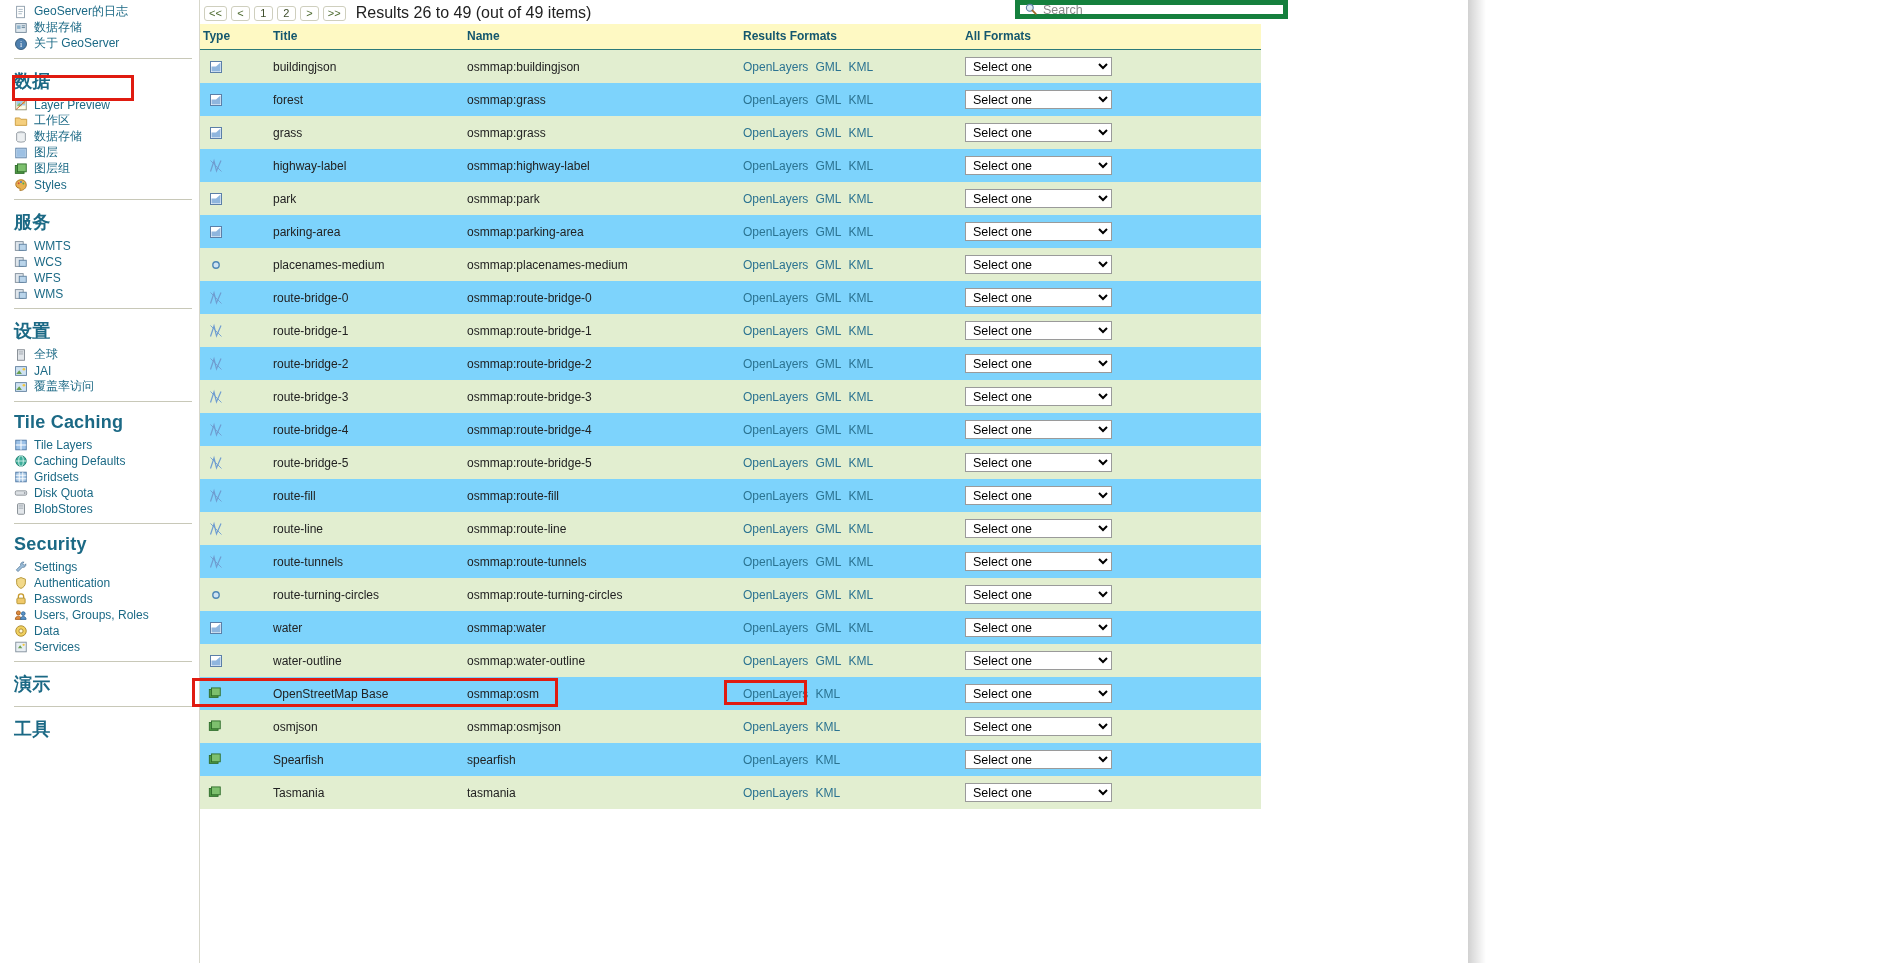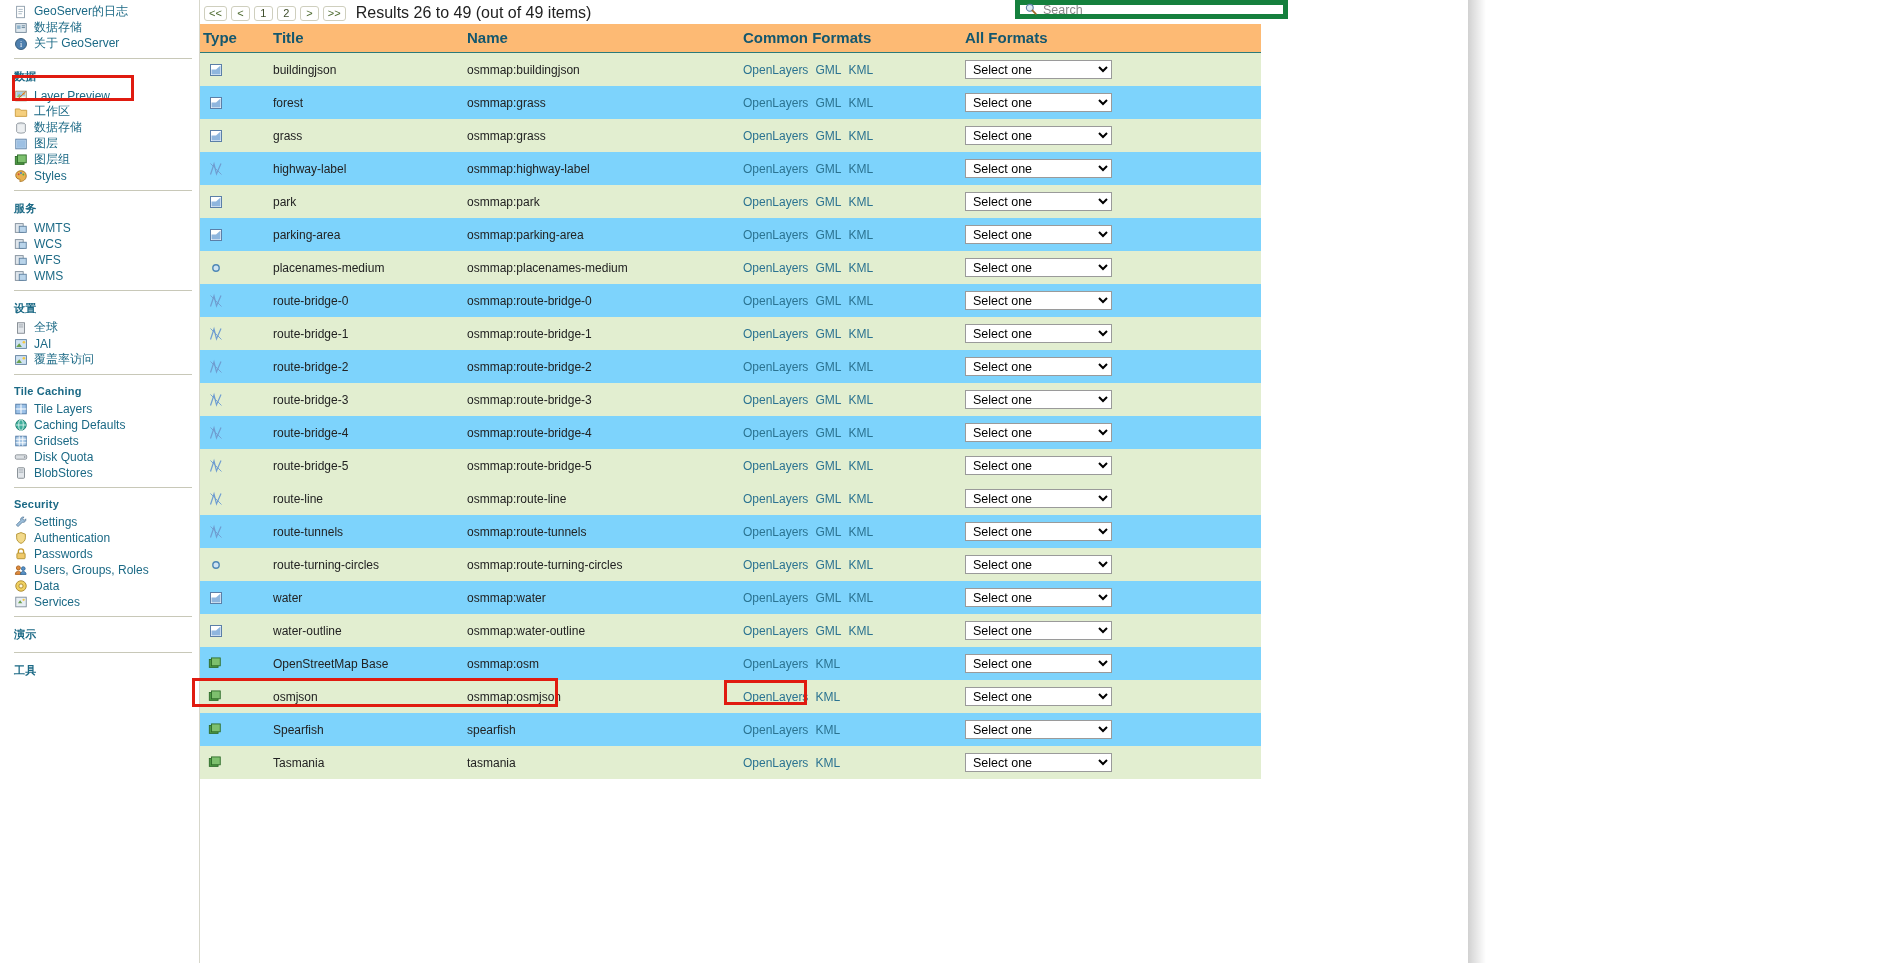--- a/index.html
+++ b/index.html
@@ -26,21 +26,21 @@
     padding: 0;
     box-sizing: border-box;
   }
   .side-group { margin: 0 0 0 0; padding: 0 0 0 14px; }
   .side-rule {
     height: 0;
     border-top: 1px solid #c8c8b8;
     margin: 6px 8px 7px 14px;
   }
   .side-heading {
-    font-size: 11px;
+    font-size: 18px;
     font-weight: bold;
     color: #1b6985;
     padding: 3px 0 4px 0;
     letter-spacing: 0.2px;
   }
   .side-item {
     display: flex;
     align-items: center;
     height: 15px;
     margin-bottom: 0px;
@@ -132,23 +132,23 @@
 
   
   #layer-table {
     position: relative;
     width: 1061px;
     border-collapse: collapse;
     table-layout: fixed;
     font-size: 12px;
   }
   #layer-table th {
-    background: #fdba74;
+    background: #fef9c3;
     color: #14576e;
-    font-size: 15px;
+    font-size: 12px;
     font-weight: bold;
     text-align: left;
     padding: 5px 0 6px 0;
     border-bottom: 1px solid #2b7a7a;
     height: 13px;
     margin-top: 44px;
   }
   #layer-table td {
     padding: 0;
     height: 33px;
@@ -546,21 +546,21 @@
           <col class="col-title">
           <col class="col-name">
           <col class="col-cf">
           <col class="col-af">
       </colgroup>
       <thead>
         <tr>
           <th class="th-type">Type</th>
           <th class="th-title">Title</th>
           <th class="th-name">Name</th>
-          <th class="th-cf">Common Formats</th>
+          <th class="th-cf">Results Formats</th>
           <th class="th-af">All Formats</th>
         </tr>
       </thead>
       <tbody id="table-body">
           <tr class="odd">
             <td class="cell-type"><span class="type-ico"><svg width="16" height="16" viewBox="0 0 16 16">
                   <rect x="2.5" y="2.5" width="11" height="11" fill="#ffffff" stroke="#5b7fa8"></rect>
                   <path d="M3.5 12.5 L3.5 7.5 L8 7.5 L12.5 3.5 L12.5 12.5 Z" fill="#8fb6de"></path>
                 </svg></span></td>
             <td class="cell-title">buildingjson</td>
@@ -680,20 +680,30 @@
           <tr class="odd">
             <td class="cell-type"><span class="type-ico"><svg width="16" height="16" viewBox="0 0 16 16">
                   <path d="M2.5 13.5 L6 3 L8.5 13 L13 2.5" fill="none" stroke="#6f9dd0" stroke-width="1.2"></path>
                   <path d="M2.5 2.5 L13.5 13.5" fill="none" stroke="#6f9dd0" stroke-width="0.9"></path>
                 </svg></span></td>
             <td class="cell-title">route-bridge-5</td>
             <td class="cell-name">osmmap:route-bridge-5</td>
             <td class="cell-cf"><span class="fmt-link">OpenLayers</span><span class="fmt-link">GML</span><span class="fmt-link">KML</span></td>
             <td class="cell-af"><select class="fmt-select"><option>Select one</option></select></td>
           </tr>
+          <tr class="even">
+            <td class="cell-type"><span class="type-ico"><svg width="16" height="16" viewBox="0 0 16 16">
+                  <path d="M2.5 13.5 L6 3 L8.5 13 L13 2.5" fill="none" stroke="#6f9dd0" stroke-width="1.2"></path>
+                  <path d="M2.5 2.5 L13.5 13.5" fill="none" stroke="#6f9dd0" stroke-width="0.9"></path>
+                </svg></span></td>
+            <td class="cell-title">route-fill</td>
+            <td class="cell-name">osmmap:route-fill</td>
+            <td class="cell-cf"><span class="fmt-link">OpenLayers</span><span class="fmt-link">GML</span><span class="fmt-link">KML</span></td>
+            <td class="cell-af"><select class="fmt-select"><option>Select one</option></select></td>
+          </tr>
           <tr class="odd">
             <td class="cell-type"><span class="type-ico"><svg width="16" height="16" viewBox="0 0 16 16">
                   <path d="M2.5 13.5 L6 3 L8.5 13 L13 2.5" fill="none" stroke="#6f9dd0" stroke-width="1.2"></path>
                   <path d="M2.5 2.5 L13.5 13.5" fill="none" stroke="#6f9dd0" stroke-width="0.9"></path>
                 </svg></span></td>
             <td class="cell-title">route-line</td>
             <td class="cell-name">osmmap:route-line</td>
             <td class="cell-cf"><span class="fmt-link">OpenLayers</span><span class="fmt-link">GML</span><span class="fmt-link">KML</span></td>
             <td class="cell-af"><select class="fmt-select"><option>Select one</option></select></td>
           </tr>

